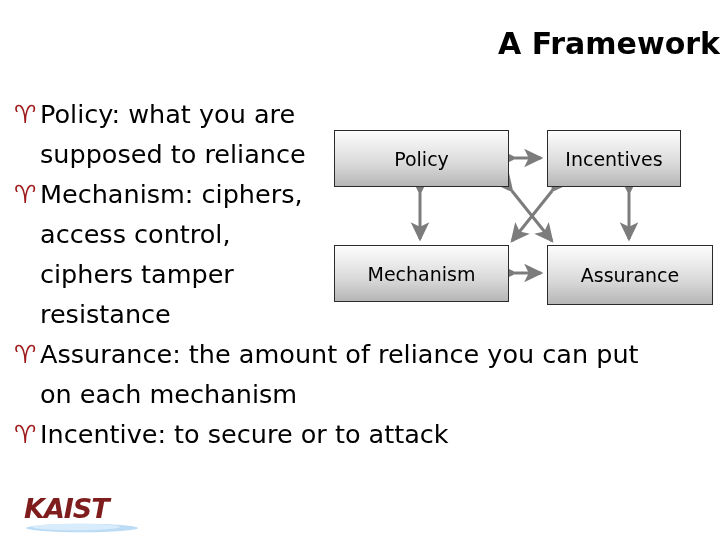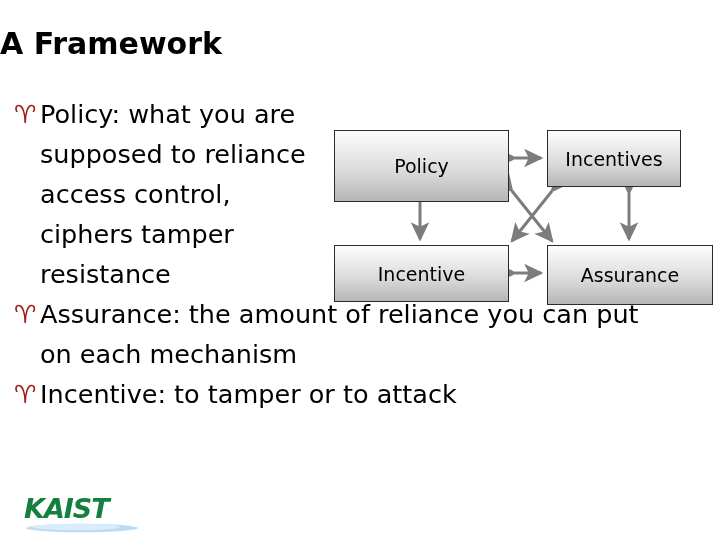--- a/index.html
+++ b/index.html
@@ -17,21 +17,21 @@
     background: #ffffff;
     overflow: hidden;
   }
 
   
   #slide-title {
     position: absolute;
     left: 0;
     top: 26px;
     width: 720px;
-    text-align: left;
+    text-align: right;
     font-family: "DejaVu Sans", "Liberation Sans", sans-serif;
     font-weight: bold;
     font-size: 30px;
     line-height: 36px;
     color: #000000;
     letter-spacing: 0px;
   }
 
   
   #body-text {
@@ -80,21 +80,21 @@
     box-sizing: border-box;
     border: 1px solid #2b2b2b;
     background: linear-gradient(to bottom, #fcfcfc 0%, #f0f0f0 22%, #d9d9d9 60%, #b6b6b6 100%);
     display: flex;
     align-items: center;
     justify-content: center;
     font-size: 19px;
     color: #000000;
     pointer-events: auto;
   }
-  #box-policy     { left: 334px; top: 130px; width: 175px; height: 72px; }
+  #box-policy     { left: 334px; top: 130px; width: 175px; height: 57px; }
   #box-incentives { left: 547px; top: 130px; width: 134px; height: 57px; }
   #box-mechanism  { left: 334px; top: 245px; width: 175px; height: 57px; }
   #box-assurance  { left: 547px; top: 245px; width: 166px; height: 60px; }
 
   #arrow-layer {
     position: absolute;
     left: 0; top: 0;
     width: 720px; height: 540px;
   }
 
@@ -108,41 +108,44 @@
   }
   #kaist-wordmark {
     position: absolute;
     left: 0;
     top: 0;
     font-family: "DejaVu Sans", "Liberation Sans", sans-serif;
     font-weight: bold;
     font-size: 27px;
     line-height: 30px;
     letter-spacing: -1px;
-    color: #15803d;
+    color: #7f1d1d;
     font-style: italic;
   }
 </style>
 </head>
 <body>
 
 <div id="slide">
 
   <div id="slide-title">A Framework</div>
 
   <div id="body-text">
 
     <div class="line">
       <span class="bullet">♈</span><span class="txt">Policy: what you are</span>
     </div>
 
     <div class="line cont">
       <span class="indent"></span><span class="txt">supposed to reliance</span>
     </div>
 
+    <div class="line">
+      <span class="bullet">♈</span><span class="txt">Mechanism: ciphers,</span>
+    </div>
 
     <div class="line cont">
       <span class="indent"></span><span class="txt">access control,</span>
     </div>
 
     <div class="line cont">
       <span class="indent"></span><span class="txt">ciphers tamper</span>
     </div>
 
     <div class="line cont">
@@ -151,21 +154,21 @@
 
     <div class="line">
       <span class="bullet">♈</span><span class="txt">Assurance: the amount of reliance you can put</span>
     </div>
 
     <div class="line cont">
       <span class="indent"></span><span class="txt">on each mechanism</span>
     </div>
 
     <div class="line">
-      <span class="bullet">♈</span><span class="txt">Incentive: to tamper or to attack</span>
+      <span class="bullet">♈</span><span class="txt">Incentive: to secure or to attack</span>
     </div>
 
   </div>
 
   <div id="diagram">
 
     <svg id="arrow-layer" viewBox="0 0 720 540">
       <defs>
         <marker id="ah" markerWidth="7" markerHeight="7" refX="5.6" refY="3.5" orient="auto" markerUnits="strokeWidth">
           <path d="M0,0.4 L6.4,3.5 L0,6.6 L1.5,3.5 Z" fill="#7c7c7c"></path>
@@ -190,21 +193,21 @@
 
     <div class="dbox" id="box-policy">
       <span>Policy</span>
     </div>
 
     <div class="dbox" id="box-incentives">
       <span>Incentives</span>
     </div>
 
     <div class="dbox" id="box-mechanism">
-      <span>Incentive</span>
+      <span>Mechanism</span>
     </div>
 
     <div class="dbox" id="box-assurance">
       <span>Assurance</span>
     </div>
 
   </div>
 
   <div id="kaist-logo">
     <svg width="120" height="40" viewBox="0 0 120 40">

